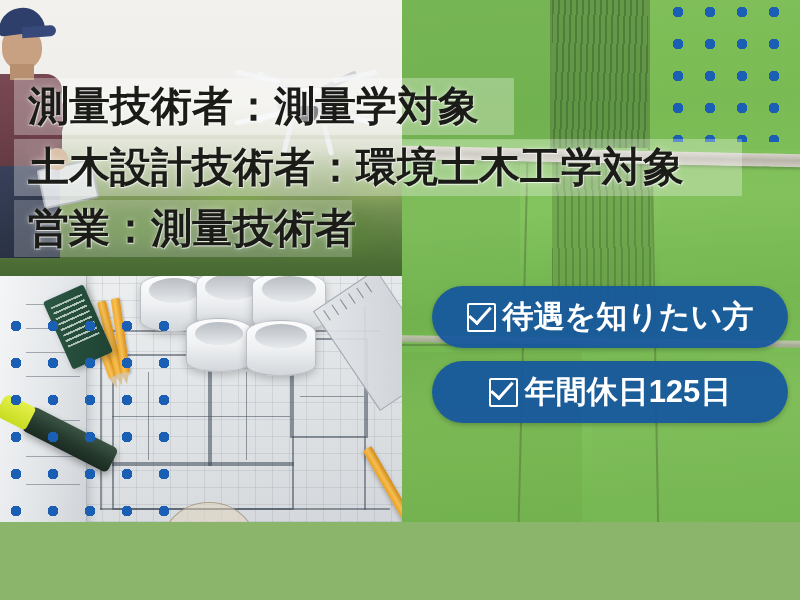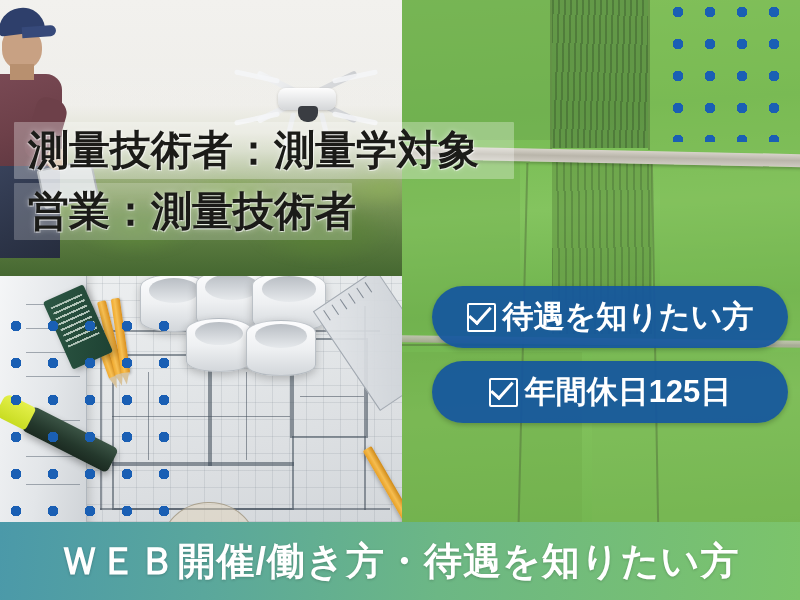--- a/index.html
+++ b/index.html
@@ -344,21 +344,20 @@
     background-size: 32px 32px;
     pointer-events: none;
   }
 
   
   .headline {
     position: absolute;
     left: 0; top: 76px;
     width: 764px;
     z-index: 6;
-    margin-top: 44px;
   }
   .hl-line {
     position: relative;
     display: block;
     font-size: 41px;
     line-height: 61px;
     font-weight: 700;
     color: #1b1b18;
     letter-spacing: 0px;
     white-space: nowrap;
@@ -566,34 +565,35 @@
   </div>
 
   <div class="dots-right"></div>
   <div class="dots-left"></div>
 
   <div class="headline">
     <div class="hl-line l1">
       <span class="band"></span>
       <span>測量技術者：測量学対象</span>
     </div>
+    <div class="hl-line l2">
+      <span class="band"></span>
+      <span>土木設計技術者：環境土木工学対象</span>
+    </div>
     <div class="hl-line l3">
       <span class="band"></span>
       <span>営業：測量技術者</span>
     </div>
   </div>
 
   <div class="badges">
     <div class="badge">
       <span class="check"></span>
       <span class="btext">待遇を知りたい方</span>
     </div>
     <div class="badge">
       <span class="check"></span>
       <span class="btext">年間休日125日</span>
     </div>
   </div>
 
-  <div class="banner">
-    <span class="banner-text">ＷＥＢ開催/働き方・待遇を知りたい方</span>
-  </div>
 
 </div>
 
 </body></html>

